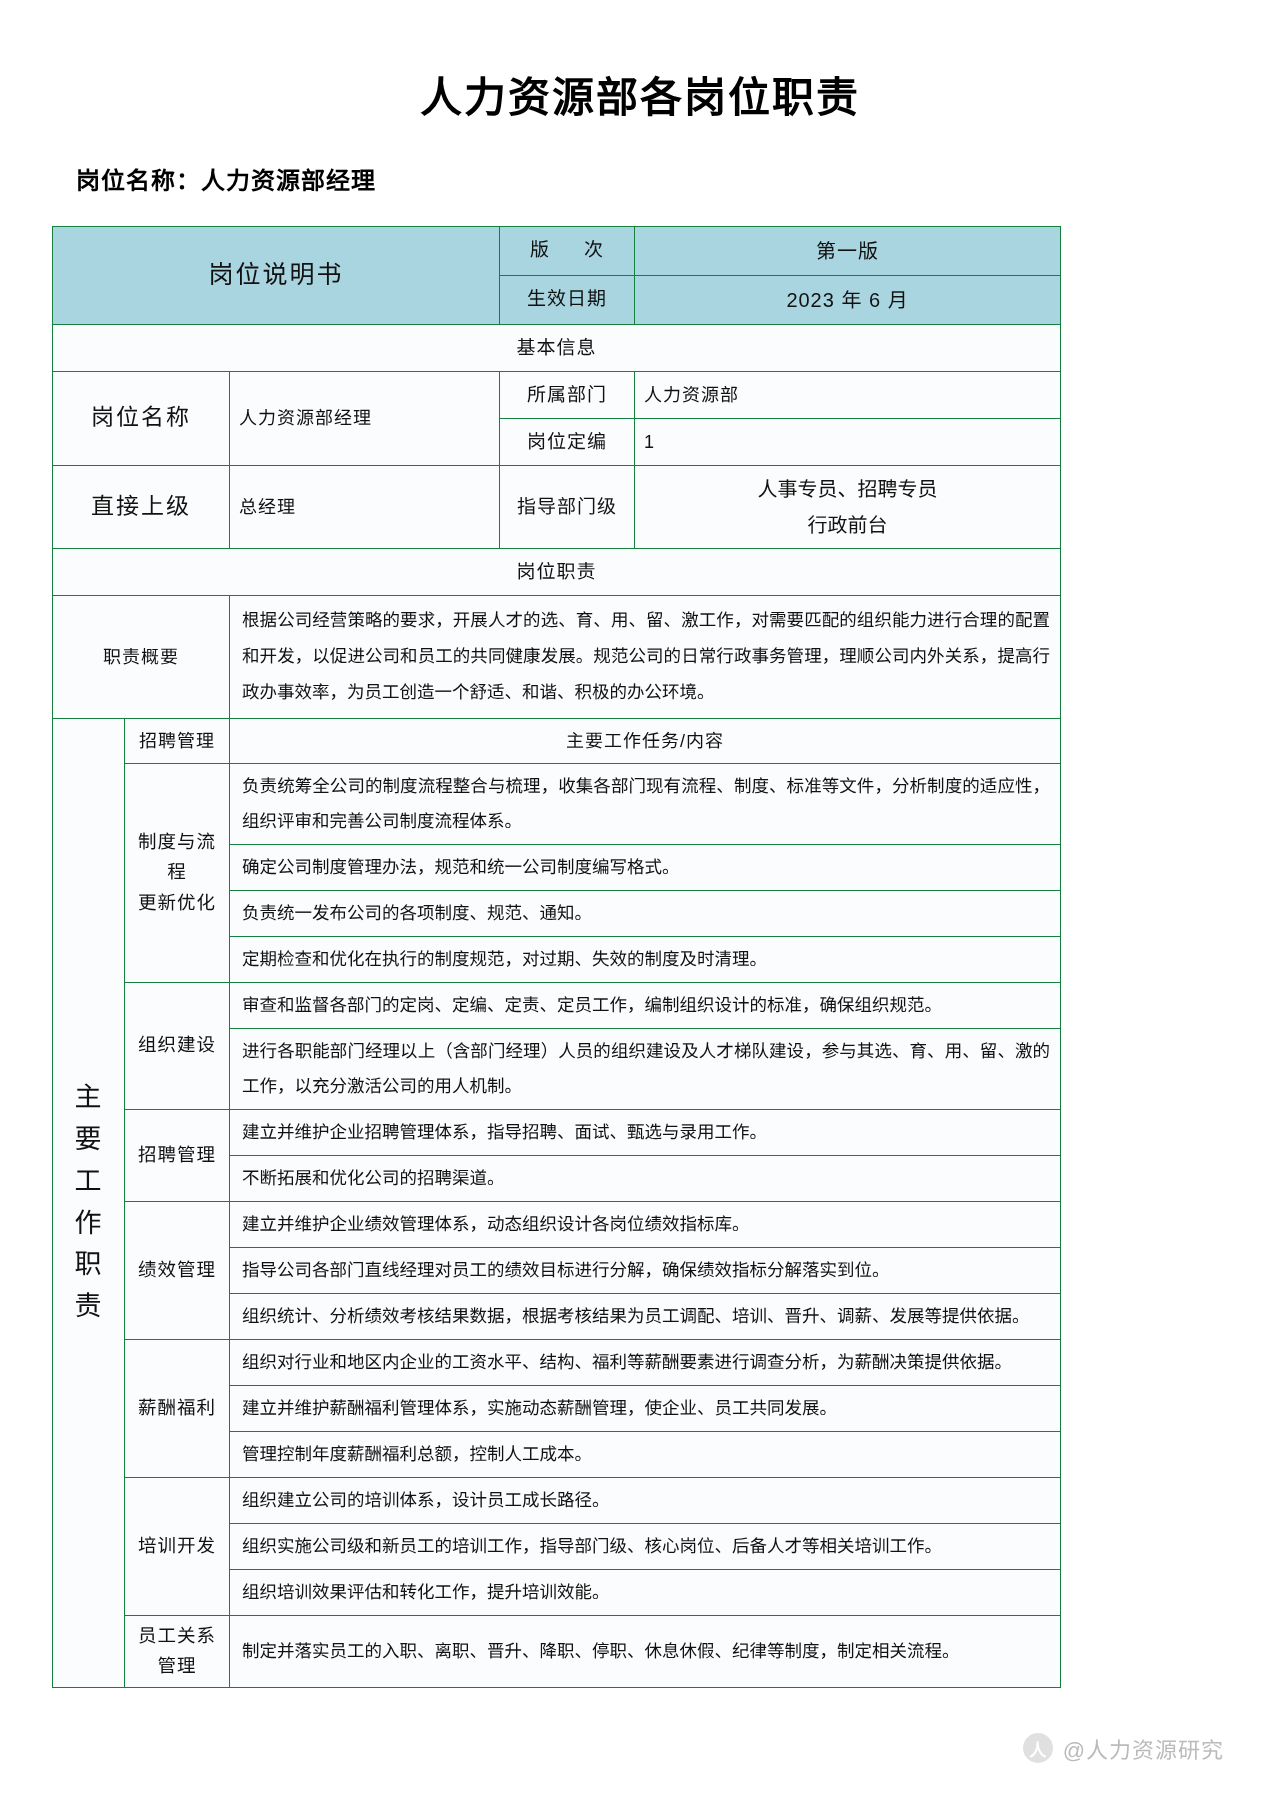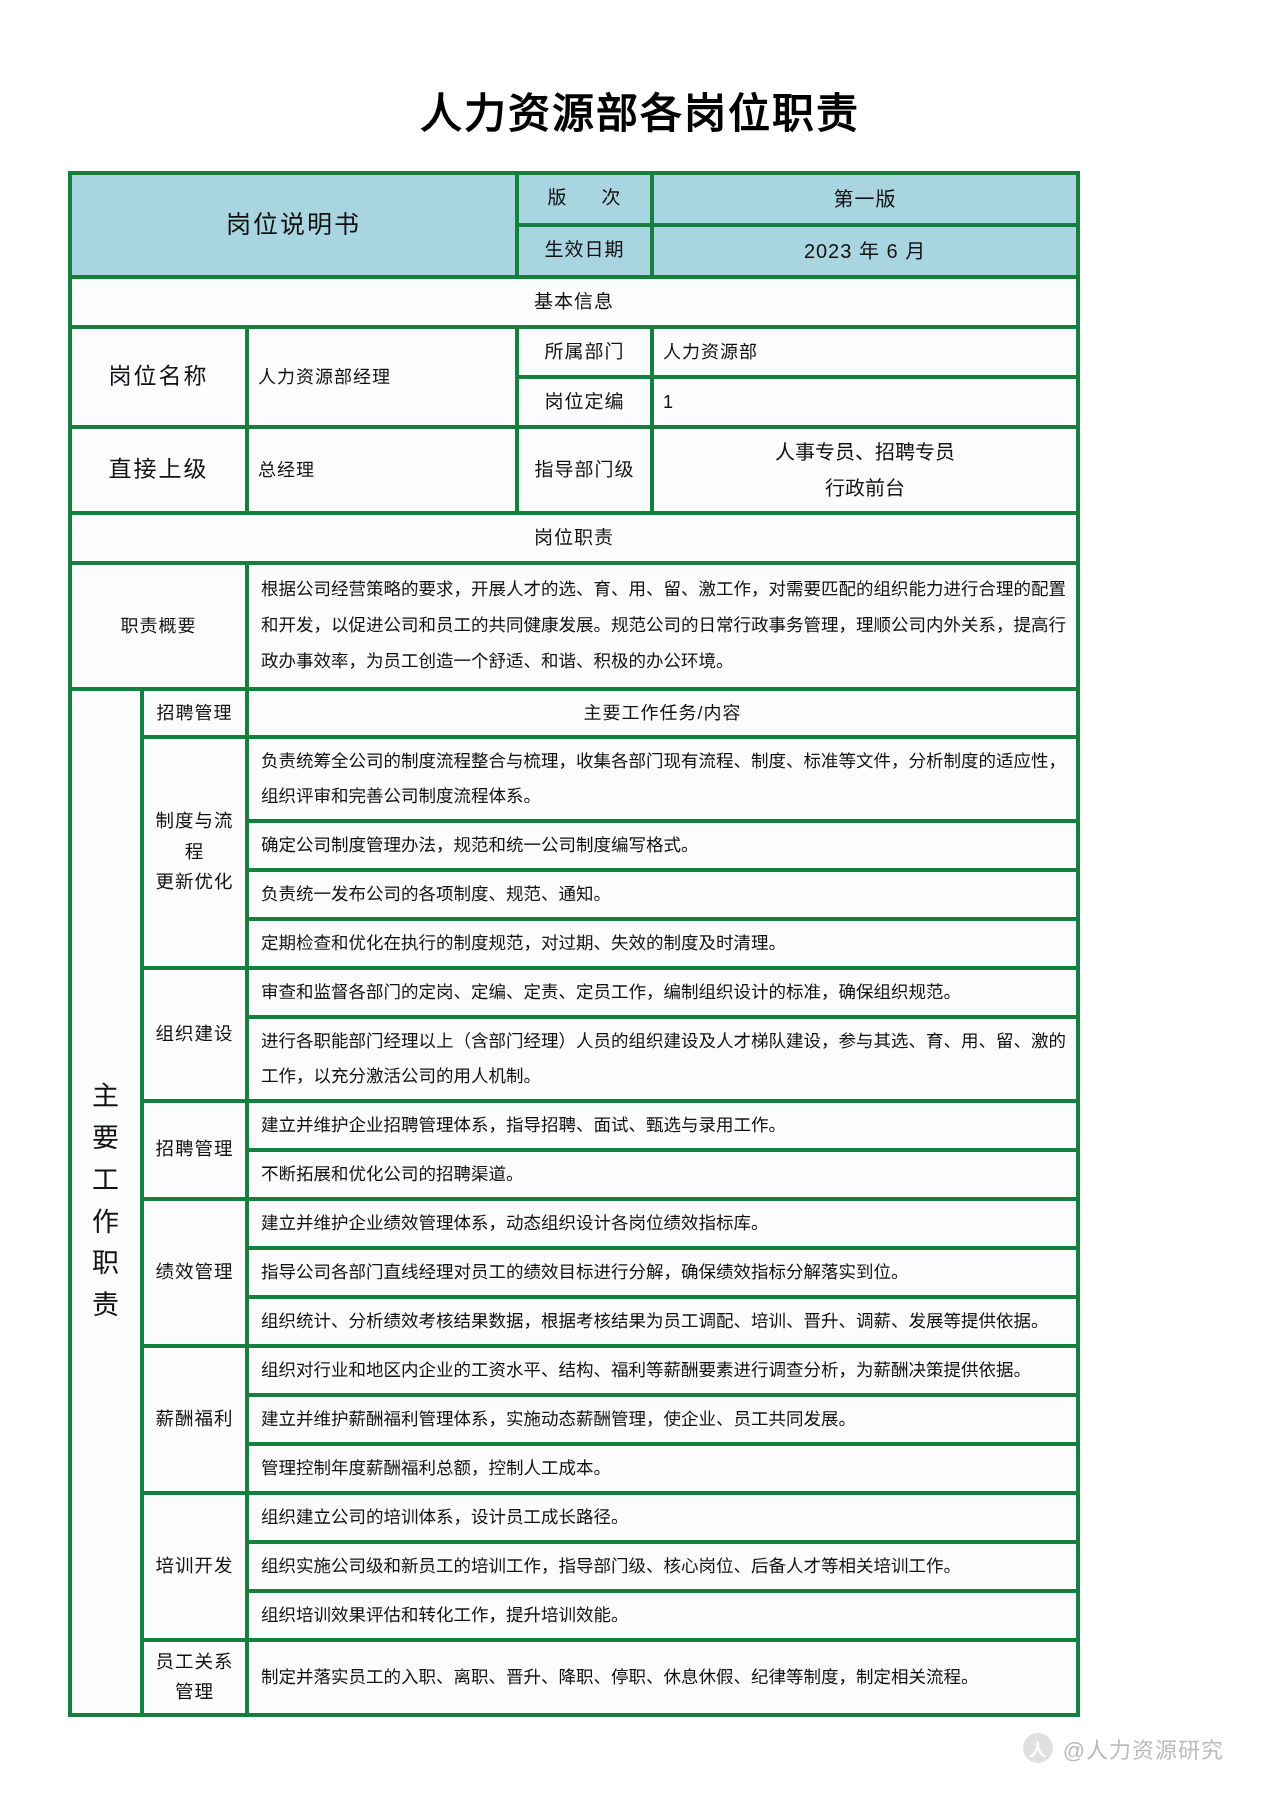--- a/index.html
+++ b/index.html
@@ -12,21 +12,21 @@
     width: 1280px;
     min-height: 1804px;
     font-family: "Liberation Sans", "DejaVu Sans", sans-serif;
     color: #111111;
     position: relative;
     box-sizing: border-box;
   }
   .page {
     width: 1280px;
     min-height: 1804px;
-    padding: 16px;
+    padding: 0;
     box-sizing: border-box;
     position: relative;
   }
   .doc-title {
     text-align: center;
     font-size: 42px;
     font-weight: bold;
     letter-spacing: 2px;
     color: #000000;
     margin: 0;
@@ -44,21 +44,21 @@
 
   table.jd {
     border-collapse: collapse;
     table-layout: fixed;
     width: 1008px;
     margin: 30px 0 0 52px;
     font-size: 17px;
     line-height: 1.9;
   }
   table.jd td {
-    border: 4px solid #15803d;
+    border: 1px solid #15803d;
     padding: 5px 9px;
     vertical-align: middle;
     background: #fbfcfd;
     word-break: break-all;
   }
 
   
   .hdr {
     background: #a9d5e0 !important;
     text-align: center;
@@ -178,20 +178,21 @@
     color: #a8a8a8;
     letter-spacing: 1px;
   }
 </style>
 </head>
 <body>
 
 <div class="page">
 
   <h1 class="doc-title">人力资源部各岗位职责</h1>
+  <div class="subtitle">岗位名称：人力资源部经理</div>
 
   <table class="jd">
     <colgroup>
       <col style="width:72px">
       <col style="width:105px">
       <col style="width:270px">
       <col style="width:135px">
       <col style="width:426px">
     </colgroup>
     <tbody>

